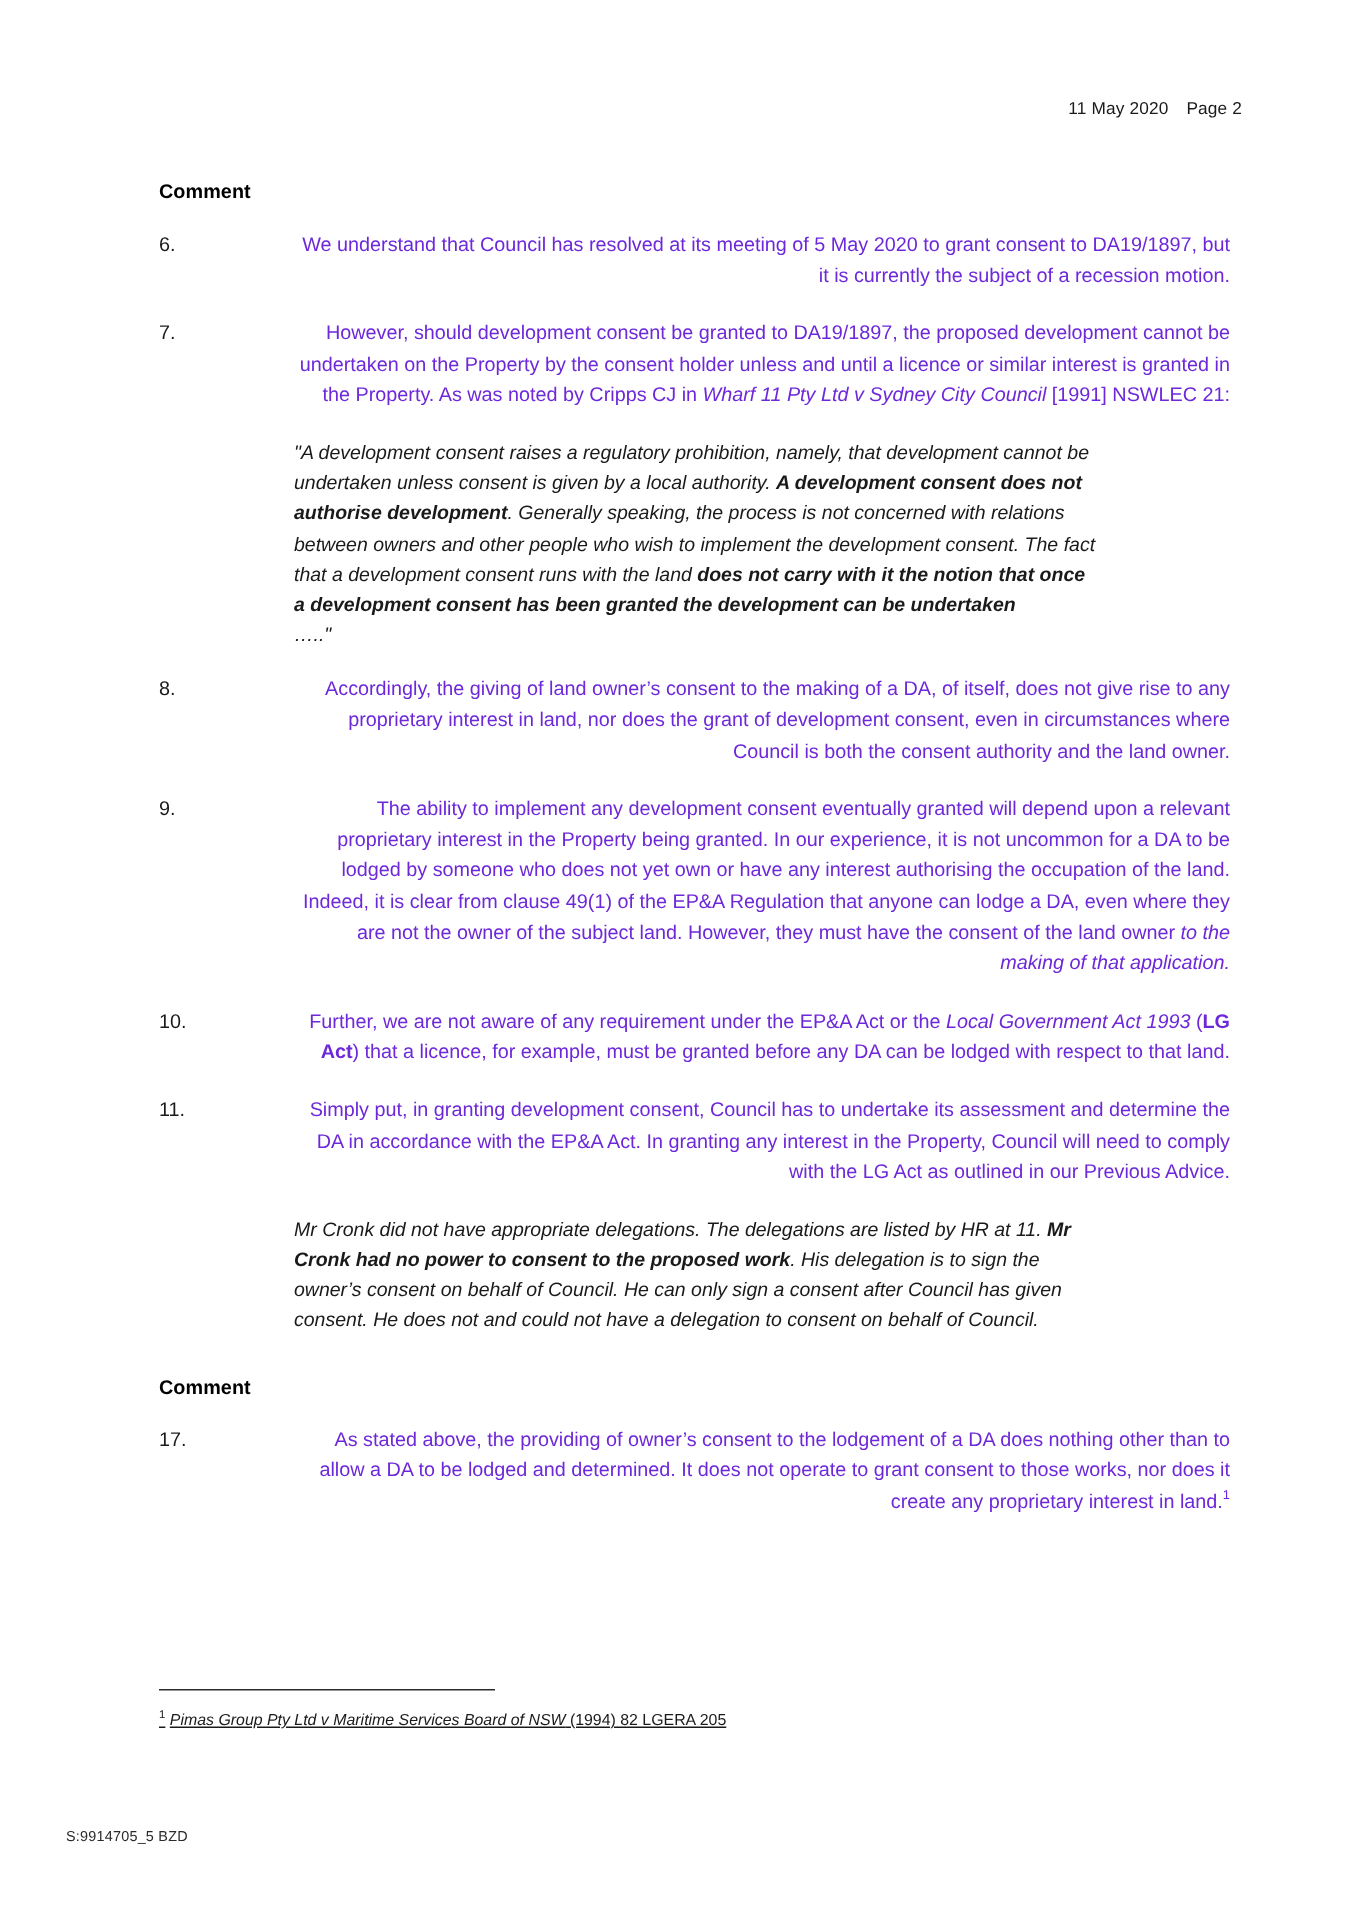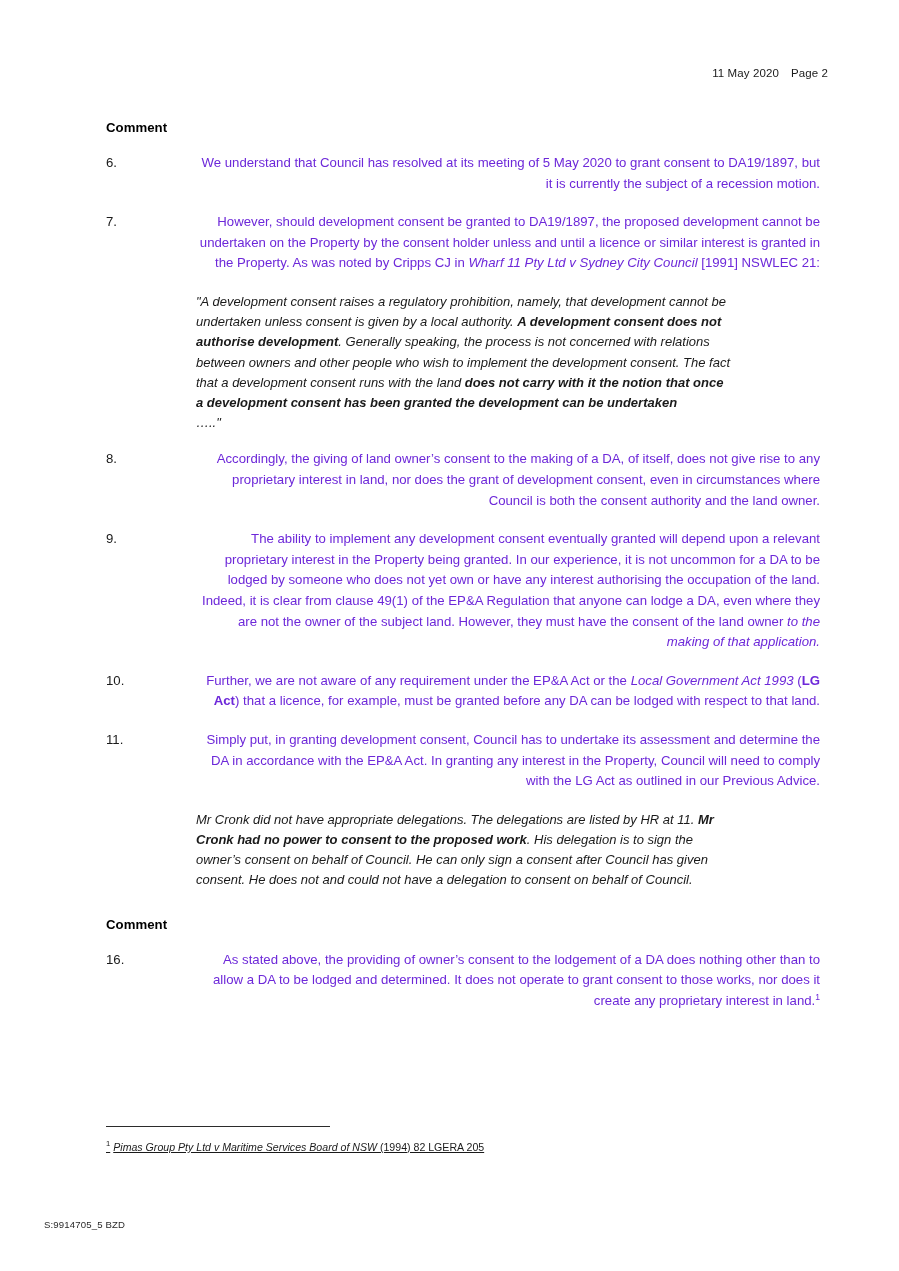--- a/index.html
+++ b/index.html
@@ -188,21 +188,21 @@
     </div>
 
 
     <div class="quote-block second">
       <div class="quote"><span>Mr Cronk did not have appropriate delegations. The delegations are listed by HR at 11. </span><span class="em">Mr Cronk had no power to consent to the proposed work</span><span>. His delegation is to sign the owner’s consent on behalf of Council. He can only sign a consent after Council has given consent. He does not and could not have a delegation to consent on behalf of Council.</span></div>
     </div>
 
     <div class="section-heading second">Comment</div>
 
     <div class="para">
-      <div class="para-num">16.</div>
+      <div class="para-num">17.</div>
       <div class="para-body"><span>As stated above, the providing of owner’s consent to the lodgement of a DA does nothing other than to allow a DA to be lodged and determined.  It does not operate to grant consent to those works, nor does it create any proprietary interest in land.</span><sup>1</sup></div>
     </div>
 
   </div>
 
   <div class="footnote-area">
     <div class="footnote-rule"></div>
     <div class="footnote"><sup>1</sup><i>Pimas Group Pty Ltd v Maritime Services Board of NSW</i><span> (1994) 82 LGERA 205</span></div>
   </div>
 

